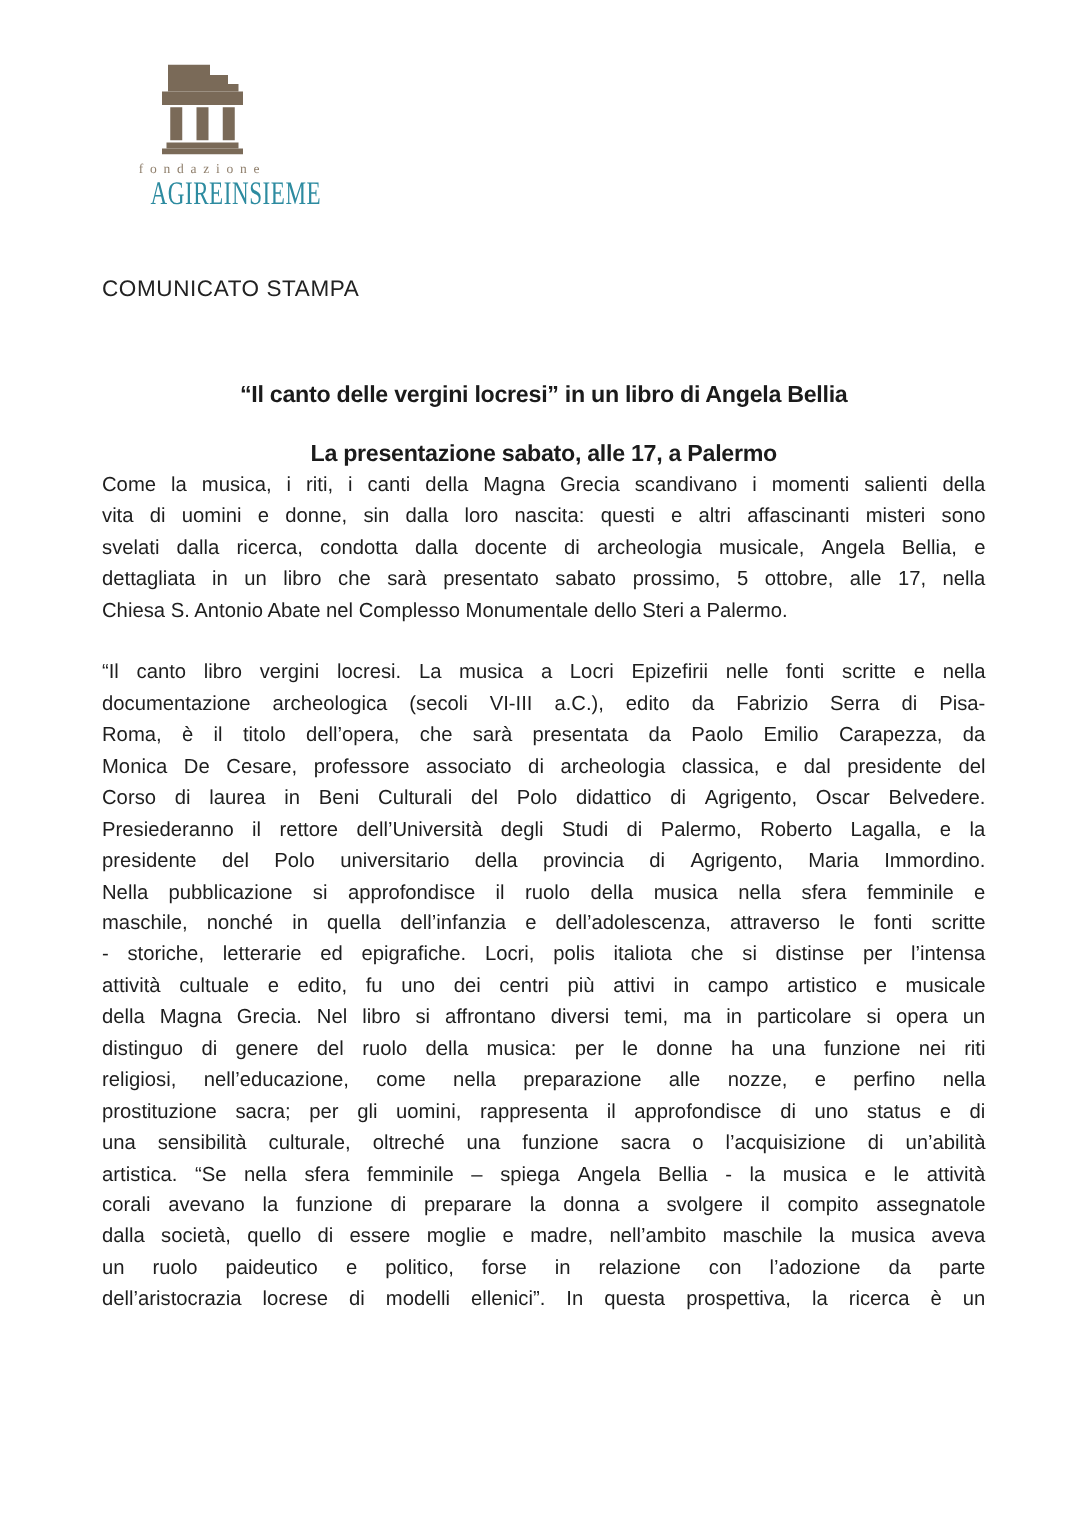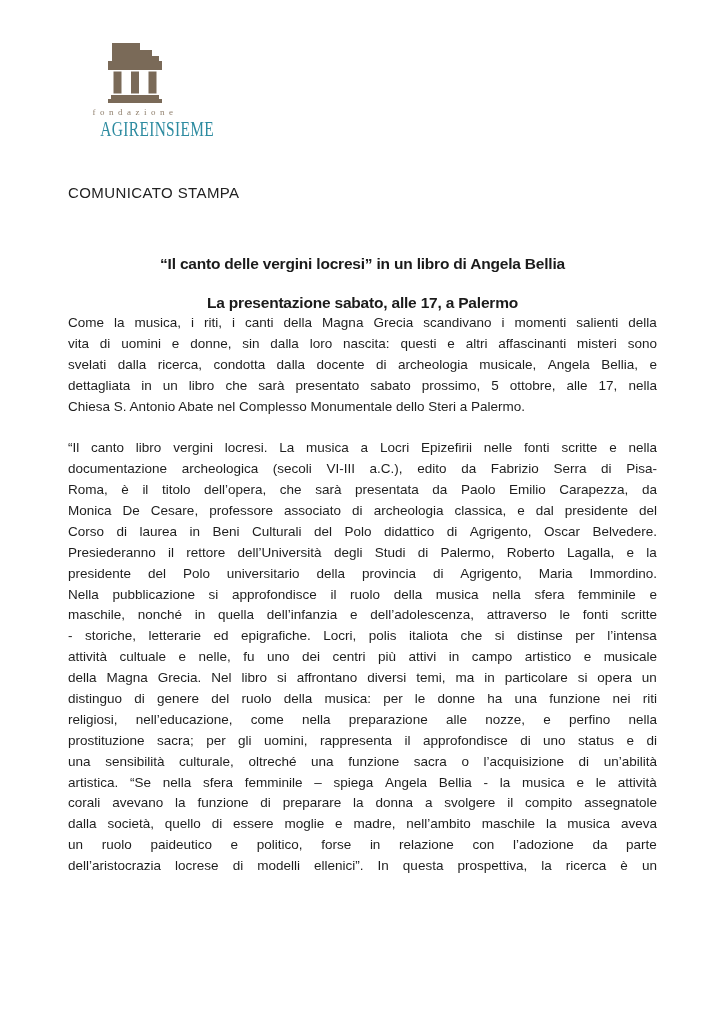--- a/index.html
+++ b/index.html
@@ -311,21 +311,21 @@
             <span>che</span>
             <span>si</span>
             <span>distinse</span>
             <span>per</span>
             <span>l’intensa</span>
           </div>
           <div class="jline">
             <span>attività</span>
             <span>cultuale</span>
             <span>e</span>
-            <span>nelle,</span>
+            <span>edito,</span>
             <span>fu</span>
             <span>uno</span>
             <span>dei</span>
             <span>centri</span>
             <span>più</span>
             <span>attivi</span>
             <span>in</span>
             <span>campo</span>
             <span>artistico</span>
             <span>e</span>

